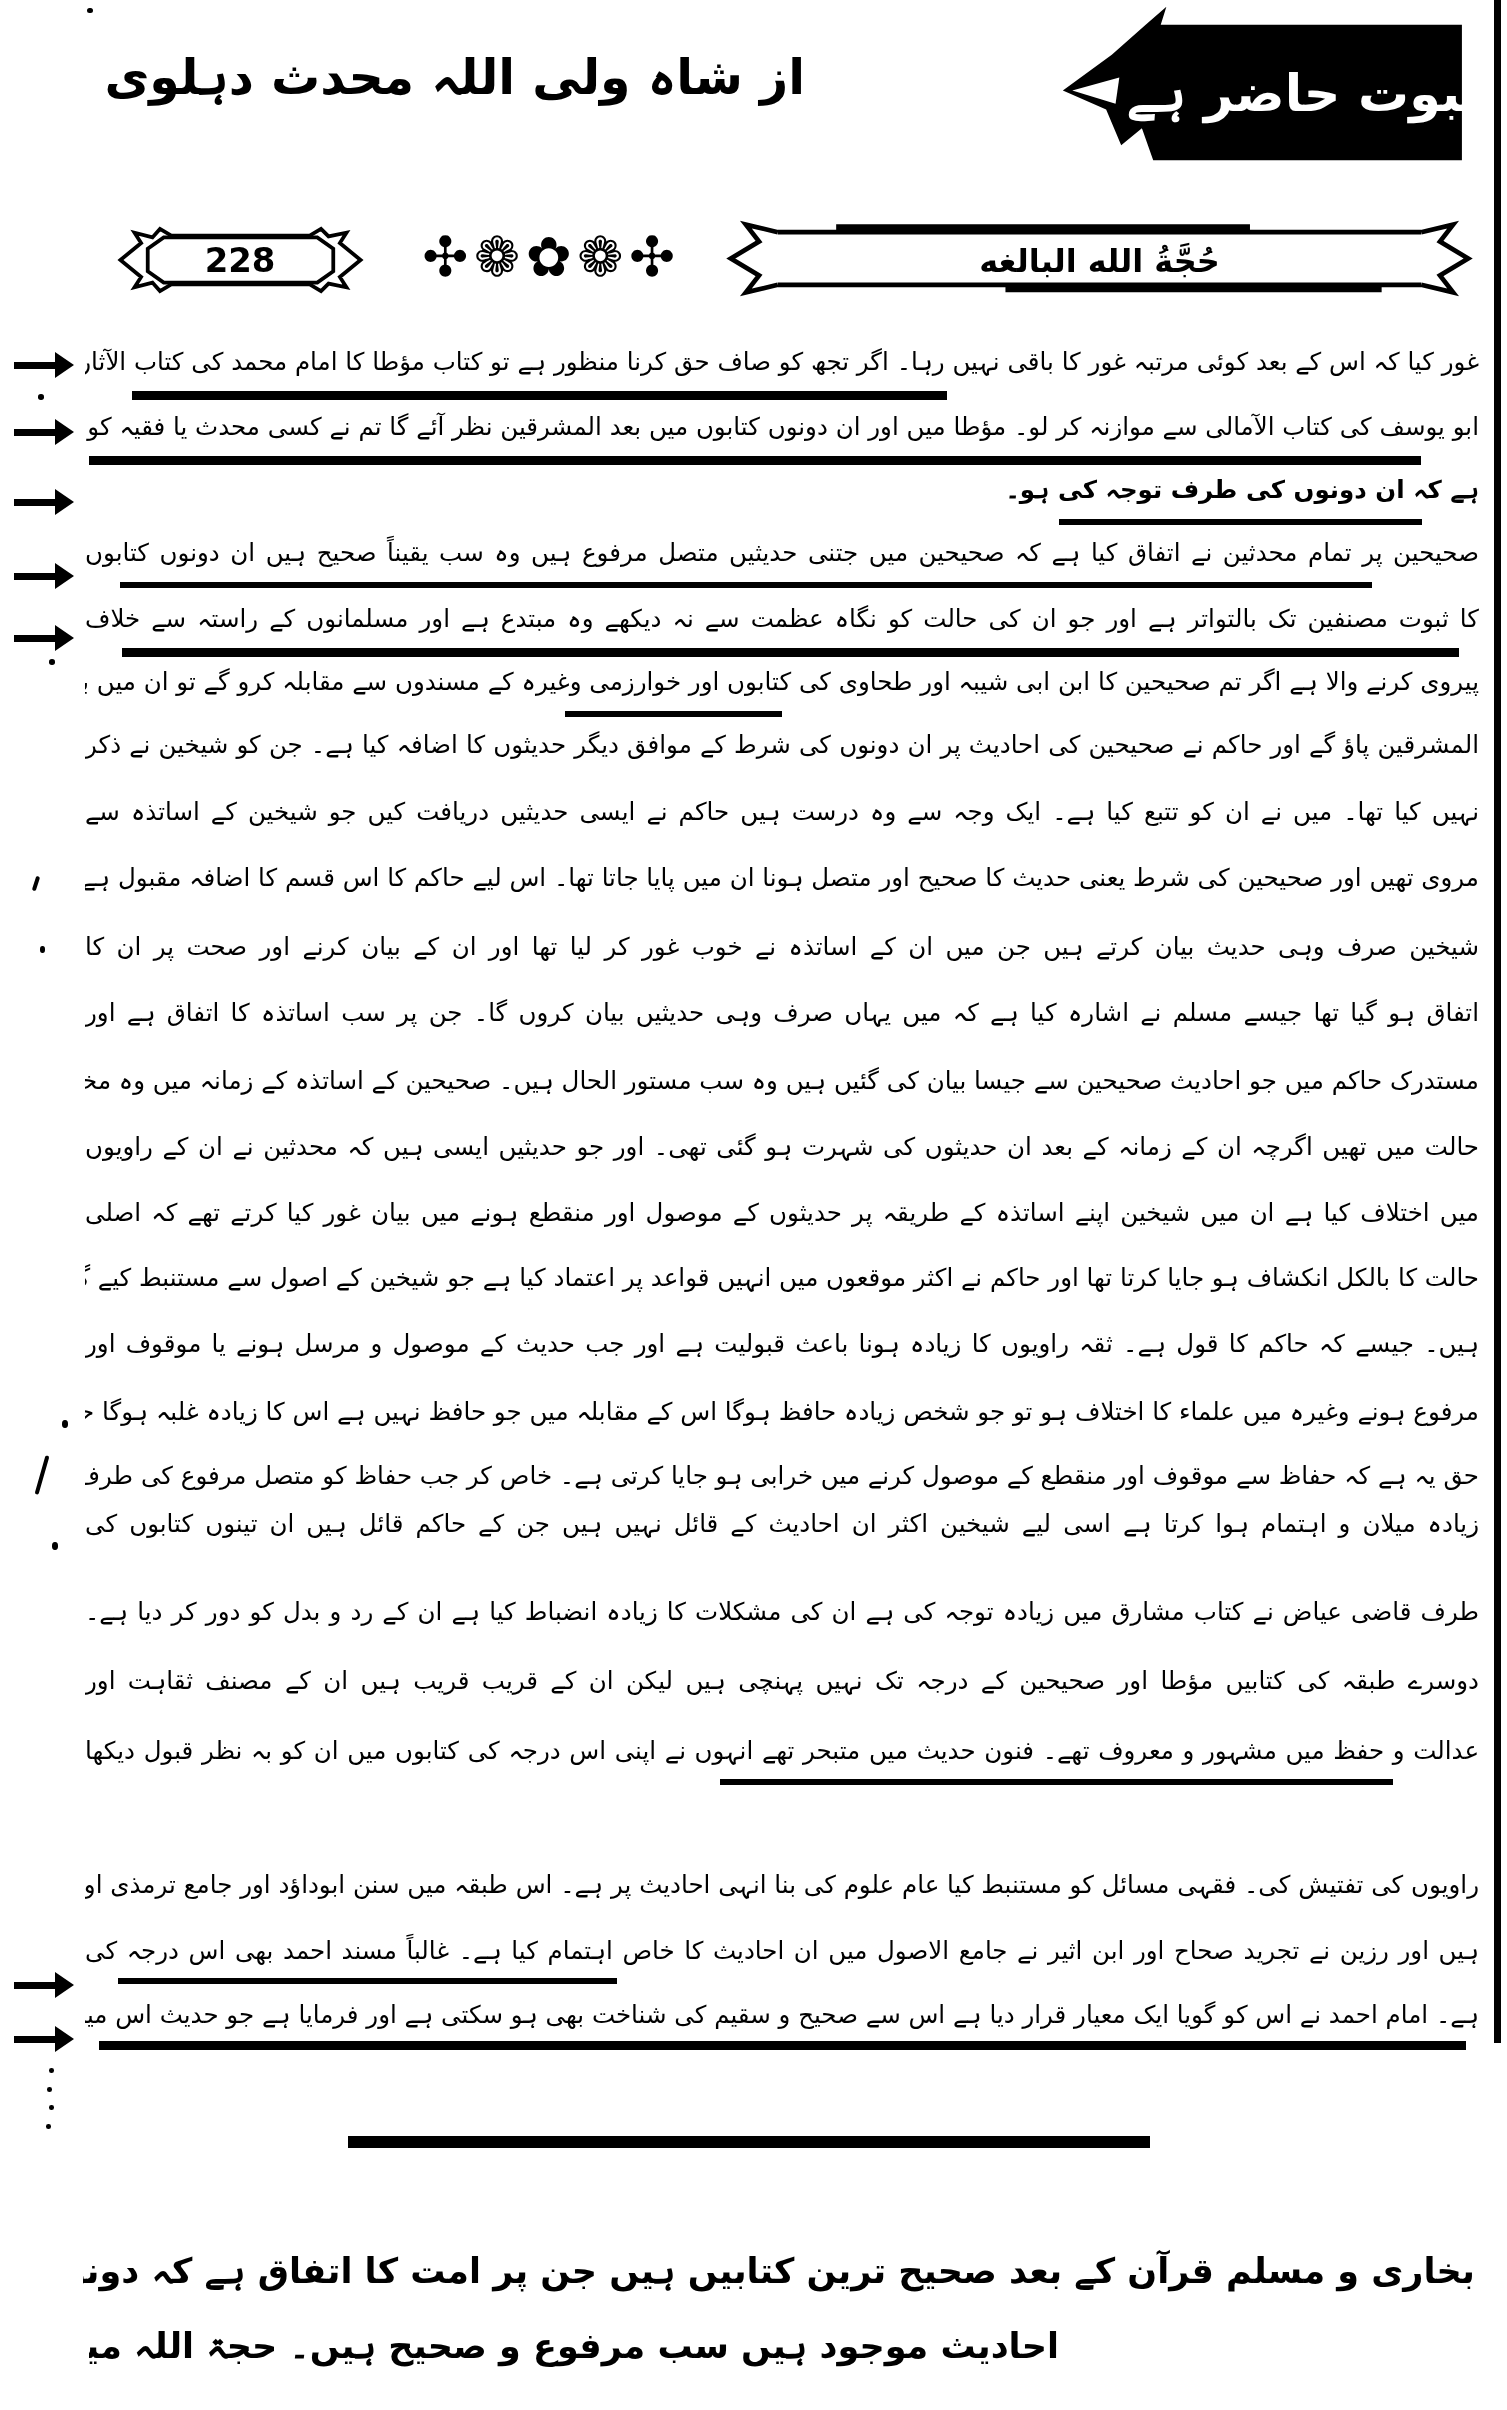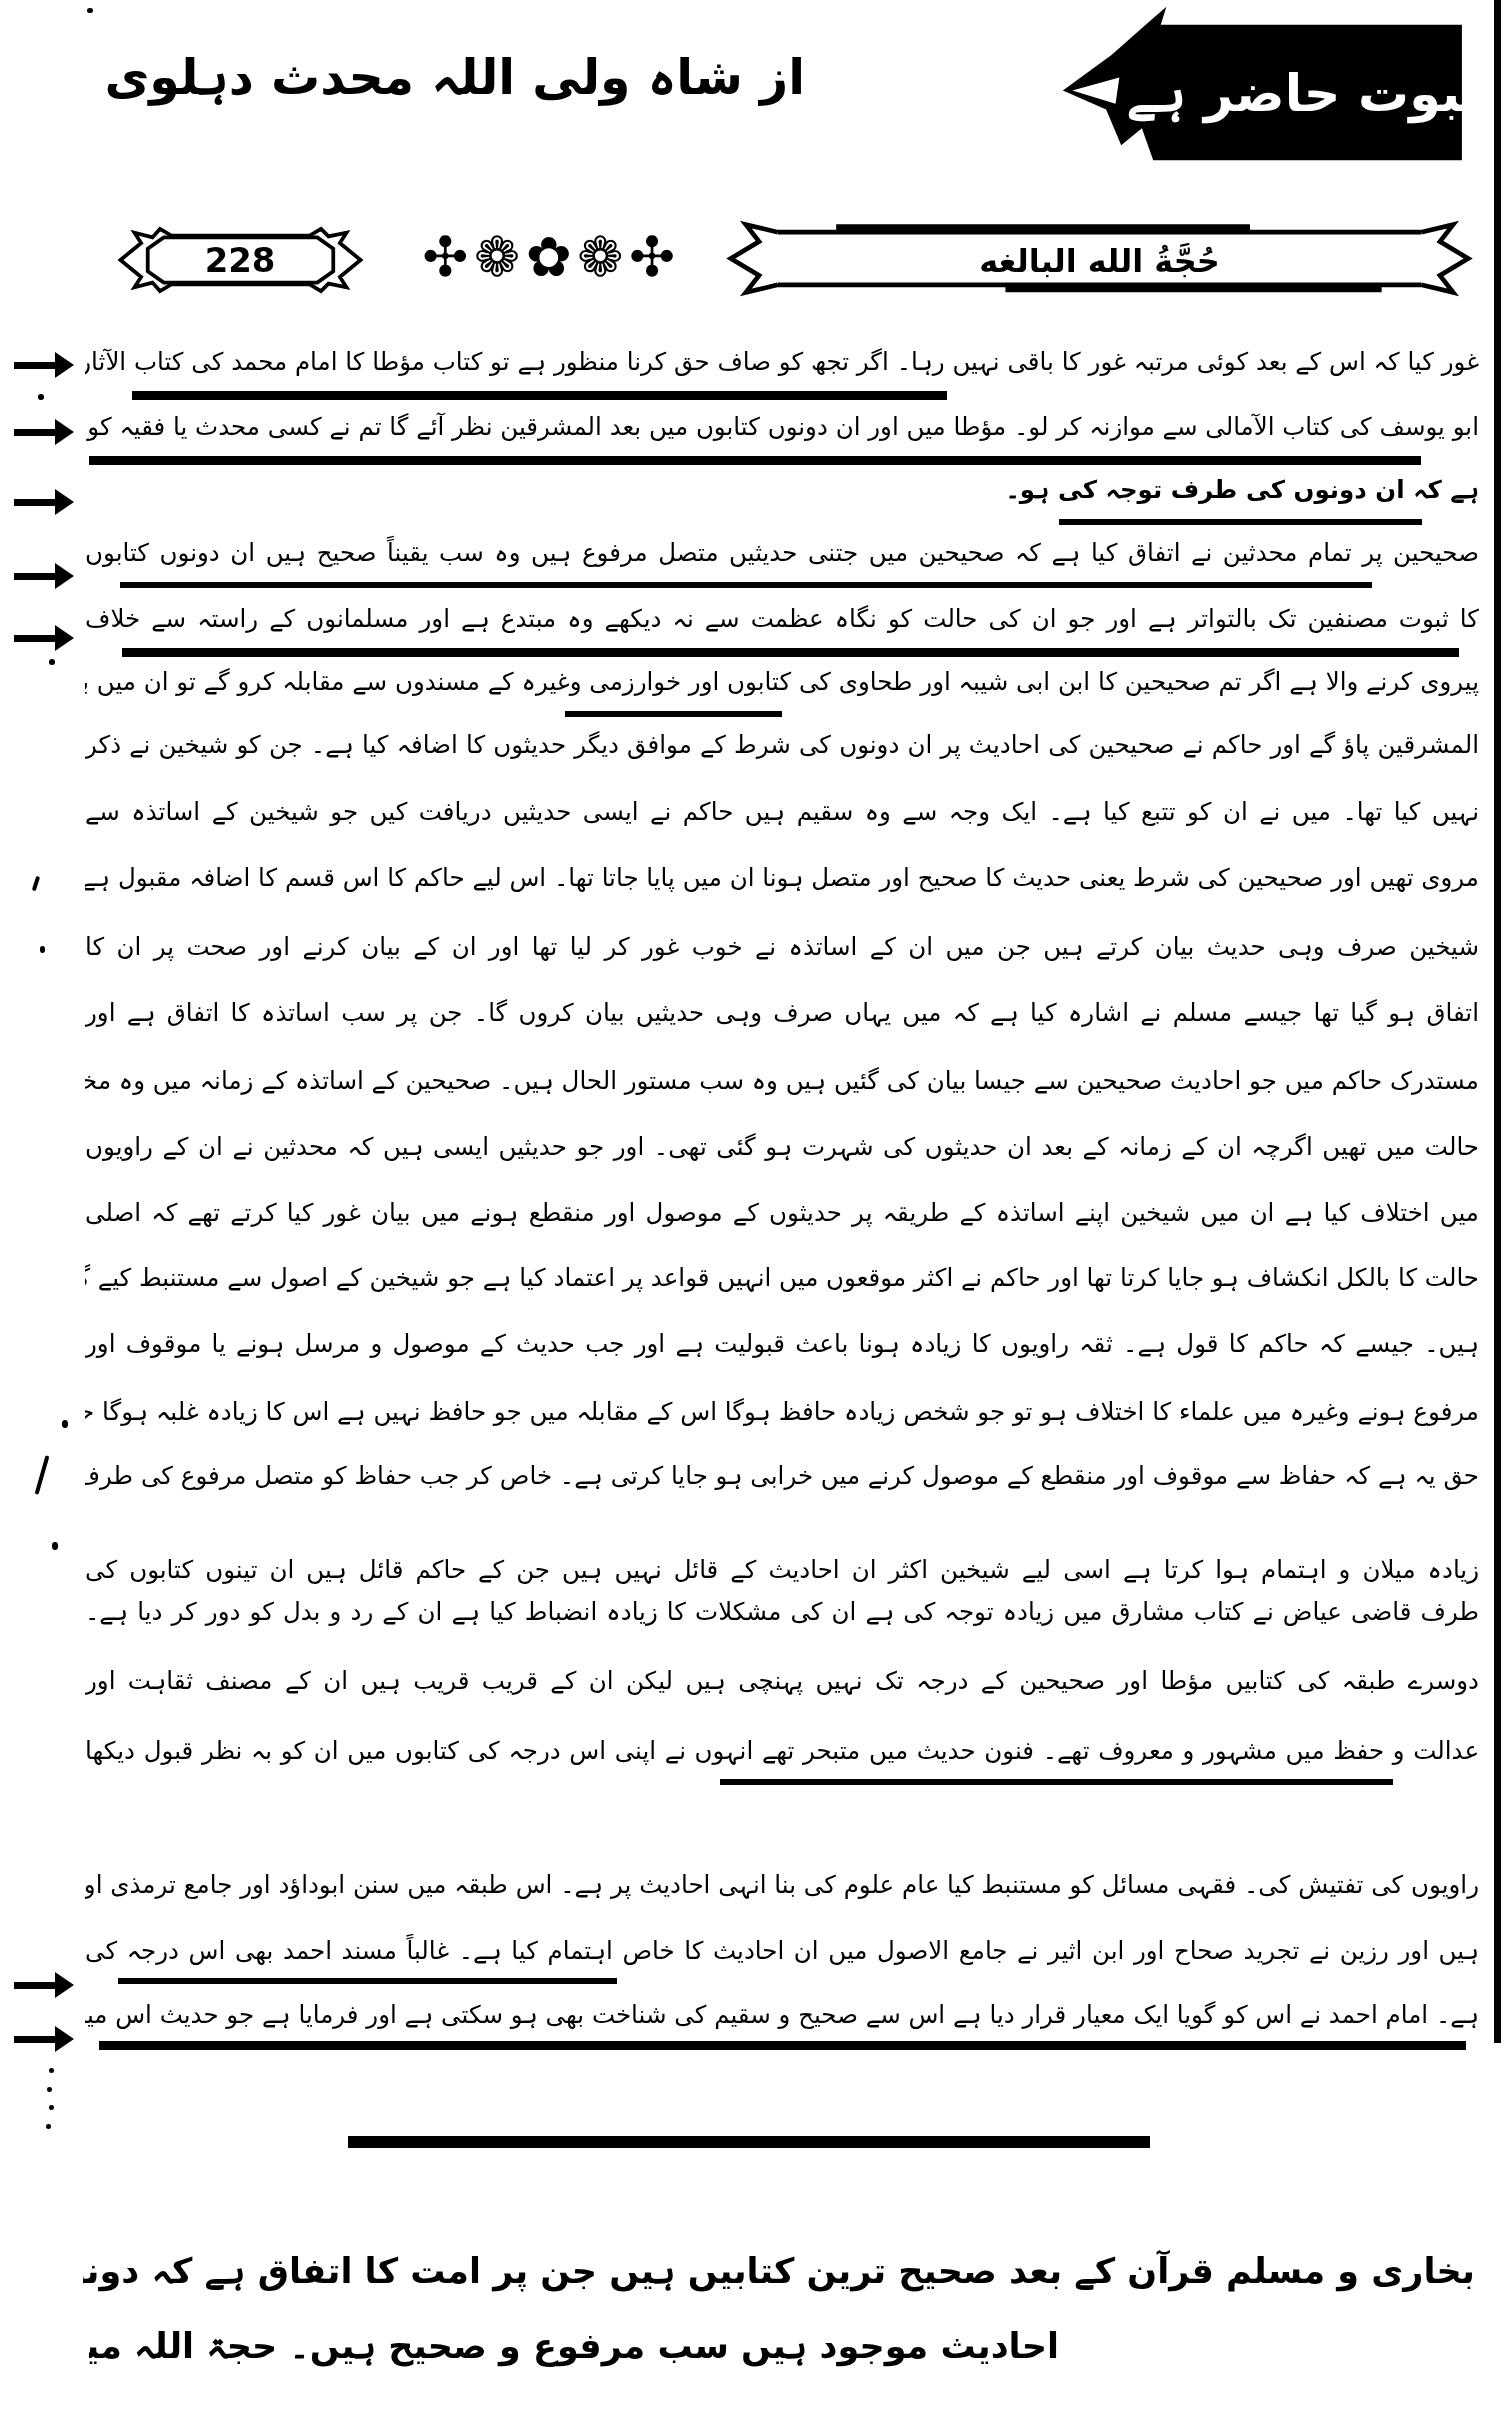--- a/index.html
+++ b/index.html
@@ -97,32 +97,32 @@
     </svg>
   </div>
 
   <div class="bline" style="top:334px">غور کیا کہ اس کے بعد کوئی مرتبہ غور کا باقی نہیں رہا۔ اگر تجھ کو صاف حق کرنا منظور ہے تو کتاب مؤطا کا امام محمد کی کتاب الآثار اور امام</div>
   <div class="bline" style="top:399px">ابو یوسف کی کتاب الآمالی سے موازنہ کر لو۔ مؤطا میں اور ان دونوں کتابوں میں بعد المشرقین نظر آئے گا تم نے کسی محدث یا فقیہ کو سنا</div>
   <div class="bline short" style="top:462px">ہے کہ ان دونوں کی طرف توجہ کی ہو۔</div>
   <div class="bline" style="top:525px">صحیحین پر تمام محدثین نے اتفاق کیا ہے کہ صحیحین میں جتنی حدیثیں متصل مرفوع ہیں وہ سب یقیناً صحیح ہیں ان دونوں کتابوں</div>
   <div class="bline" style="top:591px">کا ثبوت مصنفین تک بالتواتر ہے اور جو ان کی حالت کو نگاہ عظمت سے نہ دیکھے وہ مبتدع ہے اور مسلمانوں کے راستہ سے خلاف</div>
   <div class="bline" style="top:654px">پیروی کرنے والا ہے اگر تم صحیحین کا ابن ابی شیبہ اور طحاوی کی کتابوں اور خوارزمی وغیرہ کے مسندوں سے مقابلہ کرو گے تو ان میں بعد</div>
   <div class="bline" style="top:717px">المشرقین پاؤ گے اور حاکم نے صحیحین کی احادیث پر ان دونوں کی شرط کے موافق دیگر حدیثوں کا اضافہ کیا ہے۔ جن کو شیخین نے ذکر</div>
-  <div class="bline" style="top:784px">نہیں کیا تھا۔ میں نے ان کو تتبع کیا ہے۔ ایک وجہ سے وہ سقیم ہیں حاکم نے ایسی حدیثیں دریافت کیں جو شیخین کے اساتذہ سے</div>
+  <div class="bline" style="top:784px">نہیں کیا تھا۔ میں نے ان کو تتبع کیا ہے۔ ایک وجہ سے وہ درست ہیں حاکم نے ایسی حدیثیں دریافت کیں جو شیخین کے اساتذہ سے</div>
   <div class="bline" style="top:850px">مروی تھیں اور صحیحین کی شرط یعنی حدیث کا صحیح اور متصل ہونا ان میں پایا جاتا تھا۔ اس لیے حاکم کا اس قسم کا اضافہ مقبول ہے لیکن</div>
   <div class="bline" style="top:985px">اتفاق ہو گیا تھا جیسے مسلم نے اشارہ کیا ہے کہ میں یہاں صرف وہی حدیثیں بیان کروں گا۔ جن پر سب اساتذہ کا اتفاق ہے اور</div>
   <div class="bline" style="top:919px">شیخین صرف وہی حدیث بیان کرتے ہیں جن میں ان کے اساتذہ نے خوب غور کر لیا تھا اور ان کے بیان کرنے اور صحت پر ان کا</div>
   <div class="bline" style="top:1053px">مستدرک حاکم میں جو احادیث صحیحین سے جیسا بیان کی گئیں ہیں وہ سب مستور الحال ہیں۔ صحیحین کے اساتذہ کے زمانہ میں وہ مخفی</div>
   <div class="bline" style="top:1119px">حالت میں تھیں اگرچہ ان کے زمانہ کے بعد ان حدیثوں کی شہرت ہو گئی تھی۔ اور جو حدیثیں ایسی ہیں کہ محدثین نے ان کے راویوں</div>
   <div class="bline" style="top:1185px">میں اختلاف کیا ہے ان میں شیخین اپنے اساتذہ کے طریقہ پر حدیثوں کے موصول اور منقطع ہونے میں بیان غور کیا کرتے تھے کہ اصلی</div>
   <div class="bline" style="top:1250px">حالت کا بالکل انکشاف ہو جایا کرتا تھا اور حاکم نے اکثر موقعوں میں انہیں قواعد پر اعتماد کیا ہے جو شیخین کے اصول سے مستنبط کیے گئے</div>
   <div class="bline" style="top:1316px">ہیں۔ جیسے کہ حاکم کا قول ہے۔ ثقہ راویوں کا زیادہ ہونا باعث قبولیت ہے اور جب حدیث کے موصول و مرسل ہونے یا موقوف اور</div>
   <div class="bline" style="top:1384px">مرفوع ہونے وغیرہ میں علماء کا اختلاف ہو تو جو شخص زیادہ حافظ ہوگا اس کے مقابلہ میں جو حافظ نہیں ہے اس کا زیادہ غلبہ ہوگا حالانکہ</div>
   <div class="bline" style="top:1448px">حق یہ ہے کہ حفاظ سے موقوف اور منقطع کے موصول کرنے میں خرابی ہو جایا کرتی ہے۔ خاص کر جب حفاظ کو متصل مرفوع کی طرف</div>
-  <div class="bline" style="top:1542px">زیادہ میلان و اہتمام ہوا کرتا ہے اسی لیے شیخین اکثر ان احادیث کے قائل نہیں ہیں جن کے حاکم قائل ہیں ان تینوں کتابوں کی</div>
+  <div class="bline" style="top:1496px">زیادہ میلان و اہتمام ہوا کرتا ہے اسی لیے شیخین اکثر ان احادیث کے قائل نہیں ہیں جن کے حاکم قائل ہیں ان تینوں کتابوں کی</div>
   <div class="bline" style="top:1584px">طرف قاضی عیاض نے کتاب مشارق میں زیادہ توجہ کی ہے ان کی مشکلات کا زیادہ انضباط کیا ہے ان کے رد و بدل کو دور کر دیا ہے۔</div>
   <div class="bline" style="top:1653px">دوسرے طبقہ کی کتابیں مؤطا اور صحیحین کے درجہ تک نہیں پہنچی ہیں لیکن ان کے قریب قریب ہیں ان کے مصنف ثقاہت اور</div>
   <div class="bline" style="top:1723px">عدالت و حفظ میں مشہور و معروف تھے۔ فنون حدیث میں متبحر تھے انہوں نے اپنی اس درجہ کی کتابوں میں ان کو بہ نظر قبول دیکھا</div>
   <div class="bline" style="top:1857px">راویوں کی تفتیش کی۔ فقہی مسائل کو مستنبط کیا عام علوم کی بنا انہی احادیث پر ہے۔ اس طبقہ میں سنن ابوداؤد اور جامع ترمذی اور نسائی</div>
   <div class="bline" style="top:1923px">ہیں اور رزین نے تجرید صحاح اور ابن اثیر نے جامع الاصول میں ان احادیث کا خاص اہتمام کیا ہے۔ غالباً مسند احمد بھی اس درجہ کی</div>
   <div class="bline" style="top:1987px">ہے۔ امام احمد نے اس کو گویا ایک معیار قرار دیا ہے اس سے صحیح و سقیم کی شناخت بھی ہو سکتی ہے اور فرمایا ہے جو حدیث اس میں نہیں</div>
 
   <div class="u thick" style="left:132px;top:391px;width:815px"></div>
   <div class="u thick" style="left:89px;top:456px;width:1332px"></div>
   <div class="u" style="left:1059px;top:519px;width:363px"></div>

